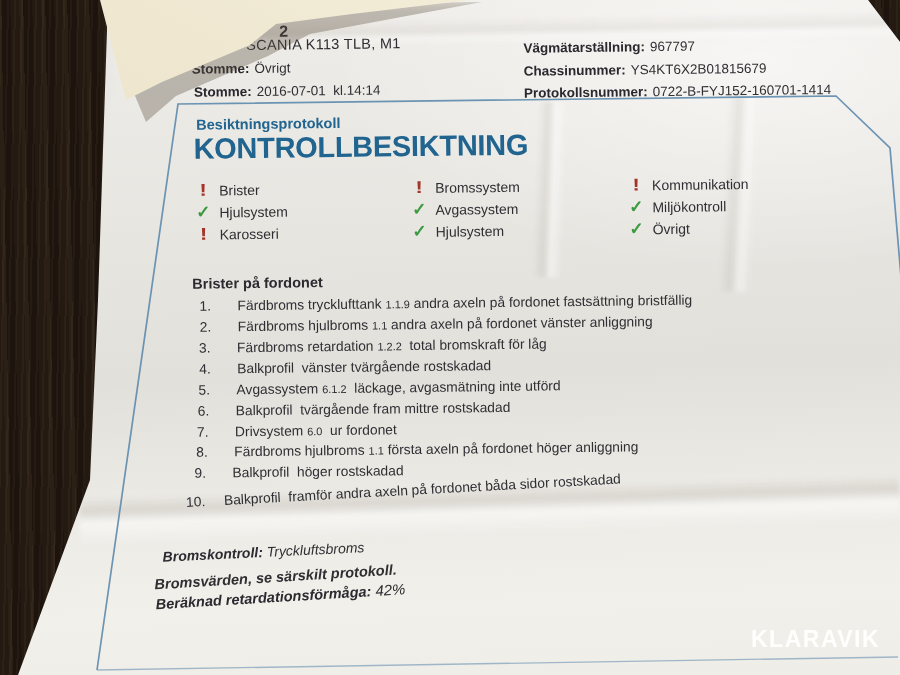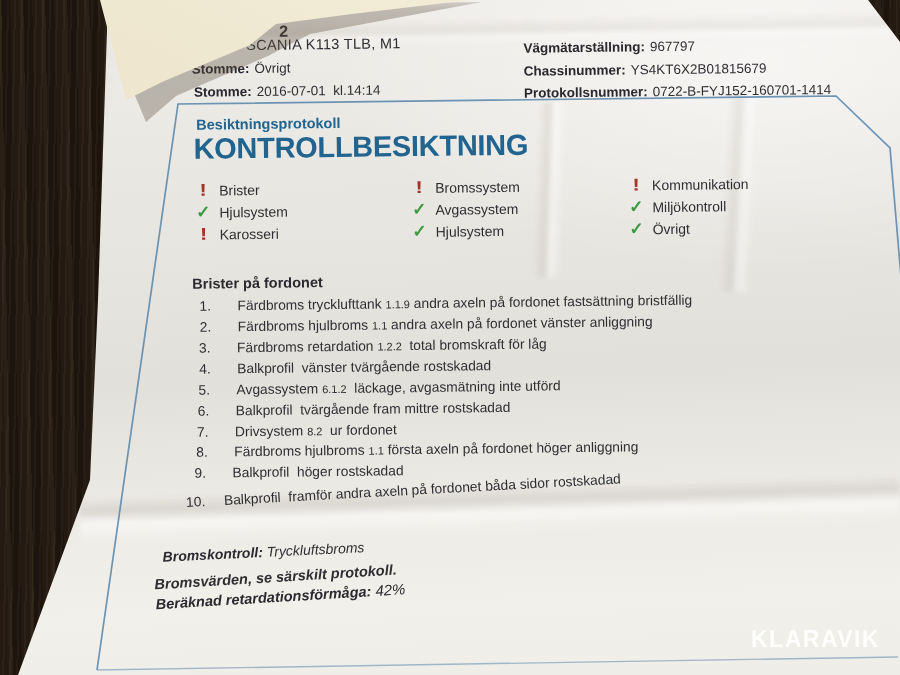--- a/index.html
+++ b/index.html
@@ -135,21 +135,21 @@
       </div>
 
     <div class="abs dhead" style="left:190px;top:272px">Brister på fordonet</div>
 
     <div class="abs defect" style="left:197px;top:295px"><span class="dnum">1.</span><span>Färdbroms trycklufttank </span><span class="dcode">1.1.9</span><span> andra axeln på fordonet fastsättning bristfällig</span></div>
     <div class="abs defect" style="left:197px;top:316px"><span class="dnum">2.</span><span>Färdbroms hjulbroms </span><span class="dcode">1.1</span><span> andra axeln på fordonet vänster anliggning</span></div>
     <div class="abs defect" style="left:196px;top:337px"><span class="dnum">3.</span><span>Färdbroms retardation </span><span class="dcode">1.2.2</span><span>  total bromskraft för låg</span></div>
     <div class="abs defect" style="left:196px;top:358px"><span class="dnum">4.</span><span>Balkprofil  vänster tvärgående rostskadad</span><span class="dcode"></span><span></span></div>
     <div class="abs defect" style="left:195px;top:379px"><span class="dnum">5.</span><span>Avgassystem </span><span class="dcode">6.1.2</span><span>  läckage, avgasmätning inte utförd</span></div>
     <div class="abs defect" style="left:194px;top:400px"><span class="dnum">6.</span><span>Balkprofil  tvärgående fram mittre rostskadad</span><span class="dcode"></span><span></span></div>
-    <div class="abs defect" style="left:193px;top:421px"><span class="dnum">7.</span><span>Drivsystem </span><span class="dcode">8.2</span><span>  ur fordonet</span></div>
+    <div class="abs defect" style="left:193px;top:421px"><span class="dnum">7.</span><span>Drivsystem </span><span class="dcode">6.0</span><span>  ur fordonet</span></div>
     <div class="abs defect" style="left:192px;top:441px"><span class="dnum">8.</span><span>Färdbroms hjulbroms </span><span class="dcode">1.1</span><span> första axeln på fordonet höger anliggning</span></div>
     <div class="abs defect" style="left:190px;top:462px"><span class="dnum">9.</span><span>Balkprofil  höger rostskadad</span><span class="dcode"></span><span></span></div>
     <div class="abs defect" style="left:181px;top:482px;transform:rotate(-2.4deg)"><span class="dnum">10.</span><span>Balkprofil  framför andra axeln på fordonet båda sidor rostskadad</span><span class="dcode"></span><span></span></div>
 
     <div class="abs brk" style="left:157px;top:541px;font-size:14px;transform:rotate(-2deg)"><b>Bromskontroll:</b><span> </span><span>Tryckluftsbroms</span></div>
     <div class="abs" style="left:149px;top:566px;transform:rotate(-2.8deg)">
       <div class="brk" style="font-size:14.5px;font-weight:bold">Bromsvärden, se särskilt protokoll.</div>
       <div class="brk" style="font-size:14.5px;margin-top:3px"><b>Beräknad retardationsförmåga:</b><span> </span><span style="font-size:15px">42%</span></div>
     </div>
   </div>

